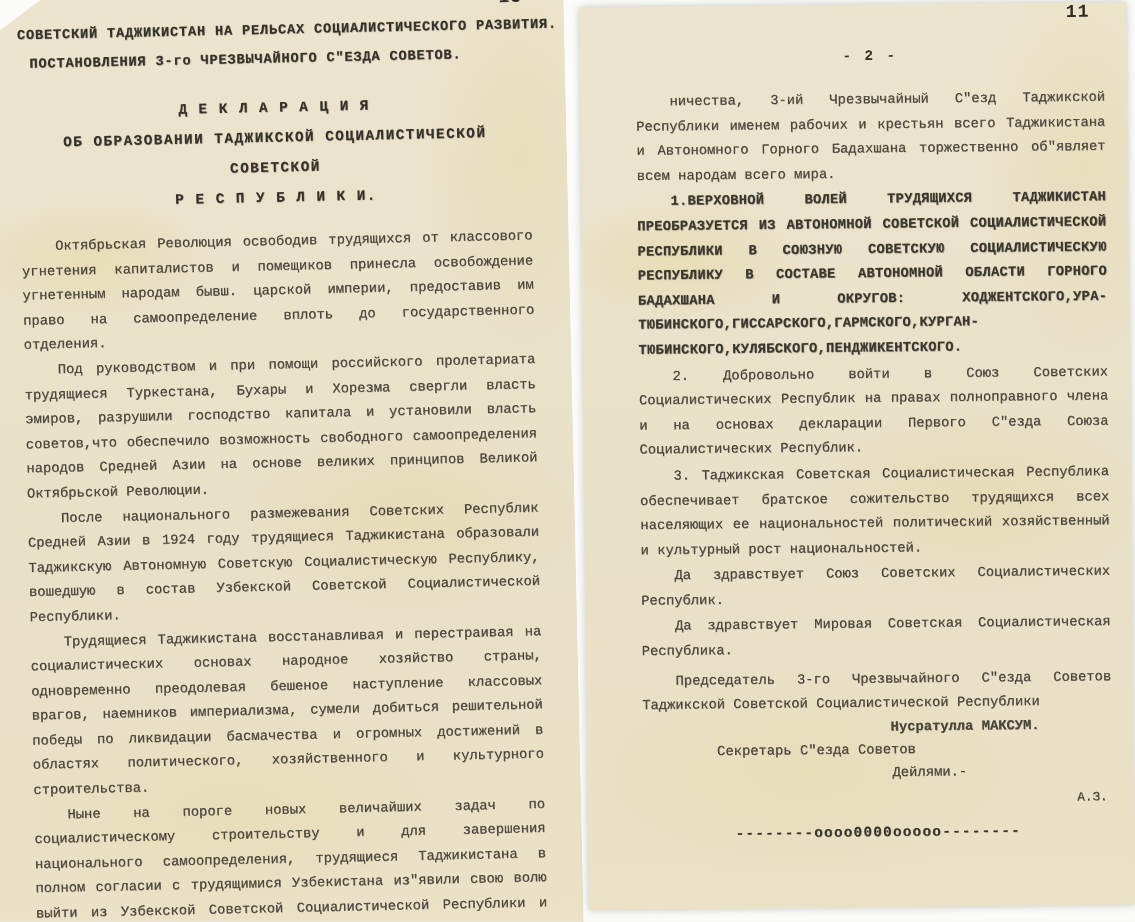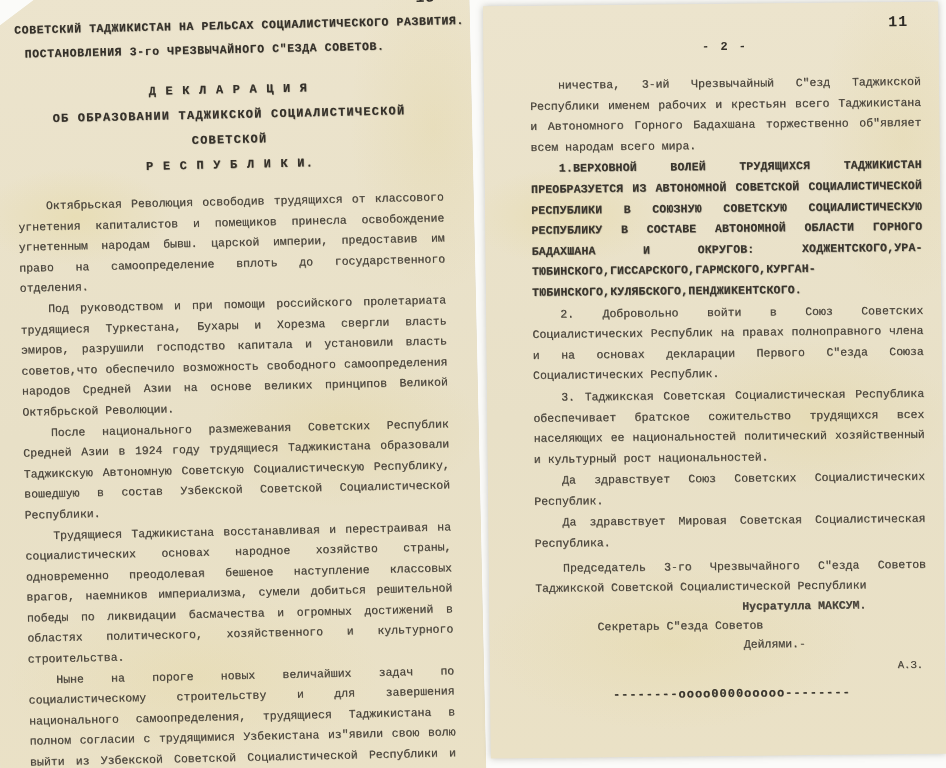--- a/index.html
+++ b/index.html
@@ -48,21 +48,21 @@
     box-sizing: border-box;
   }
   .pagenum {
     position: absolute;
     font-size: 15px;
     font-weight: 700;
     color: #2e2b26;
     letter-spacing: 1px;
   }
   .pagenum-left  { top: 8px;  right: 34px; }
-  .pagenum-right { top: 12px; right: 30px; }
+  .pagenum-right { top: 0; right: 30px; }
   .doc-header { margin-top: 2px; }
   .doc-header .hline {
     font-size: 11.5px;
     font-weight: 700;
     letter-spacing: 0.6px;
     color: #35312a;
     line-height: 24px;
     white-space: nowrap;
     text-shadow: 0.4px 0.4px 0.7px rgba(50,45,38,0.55);
   }

